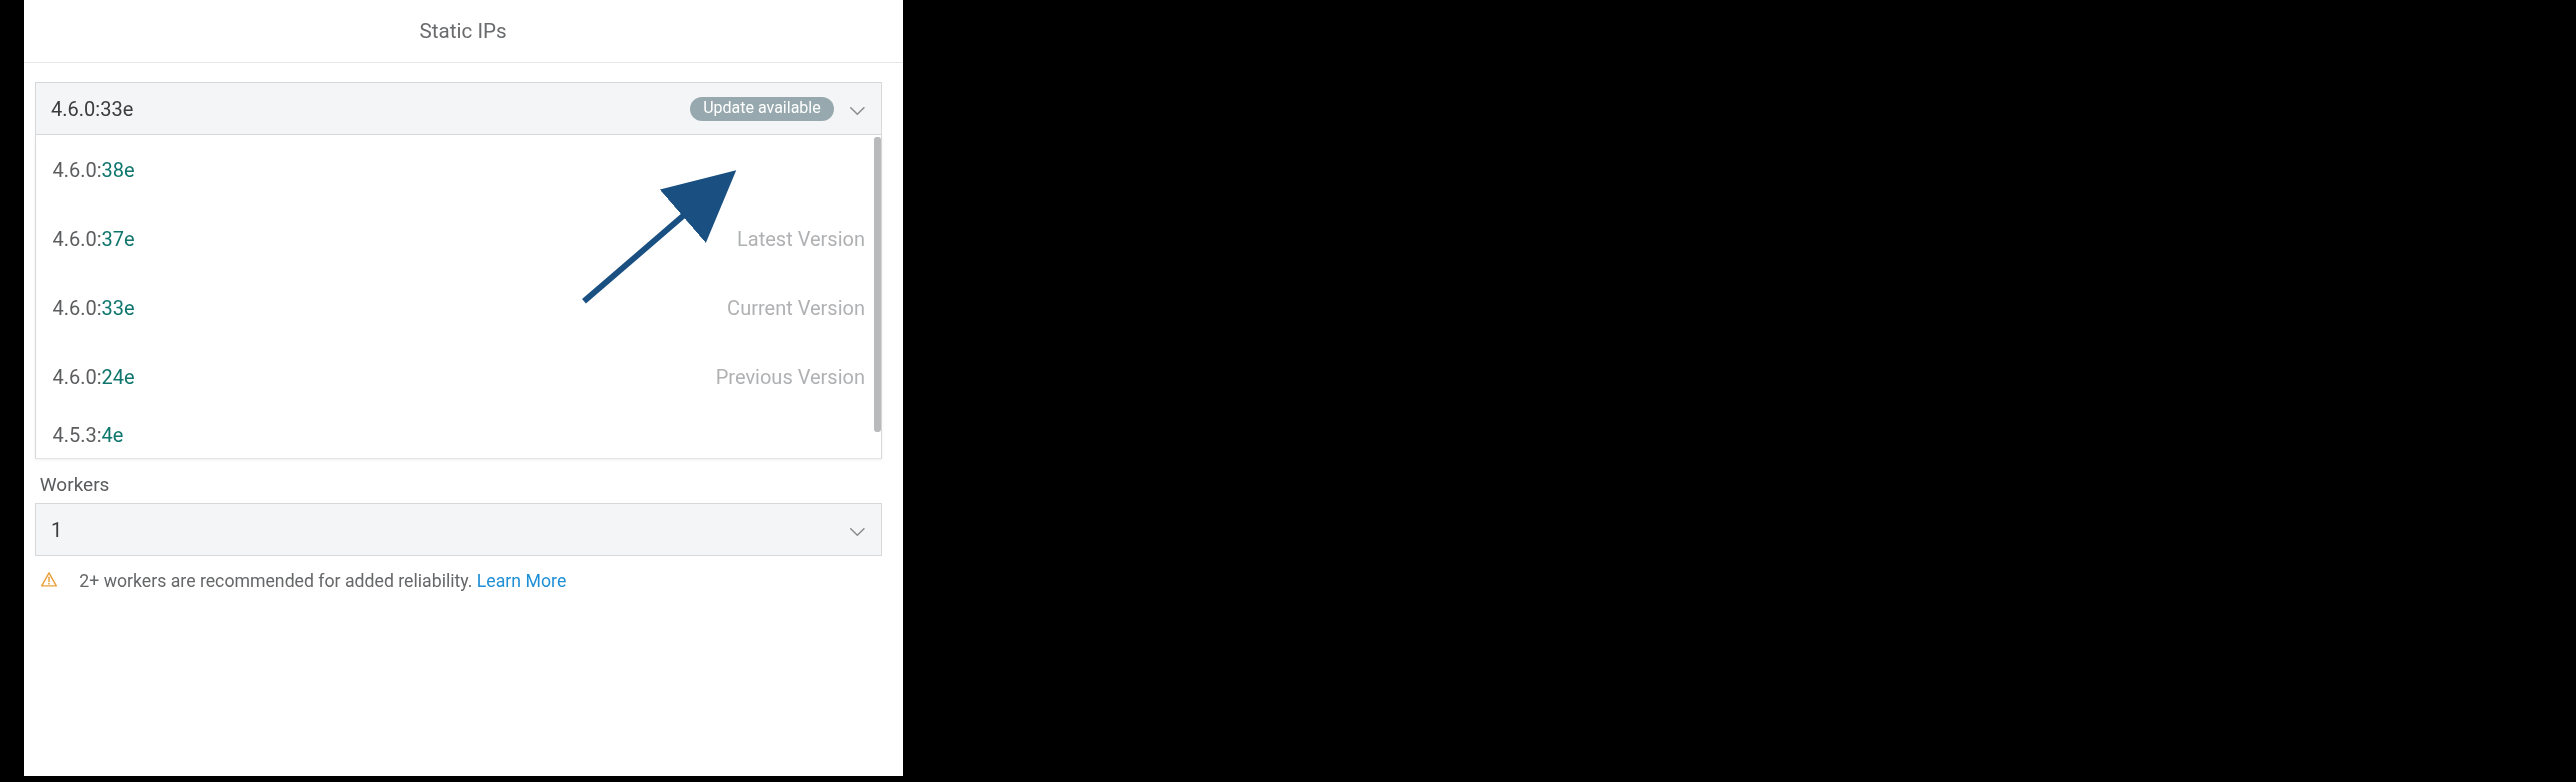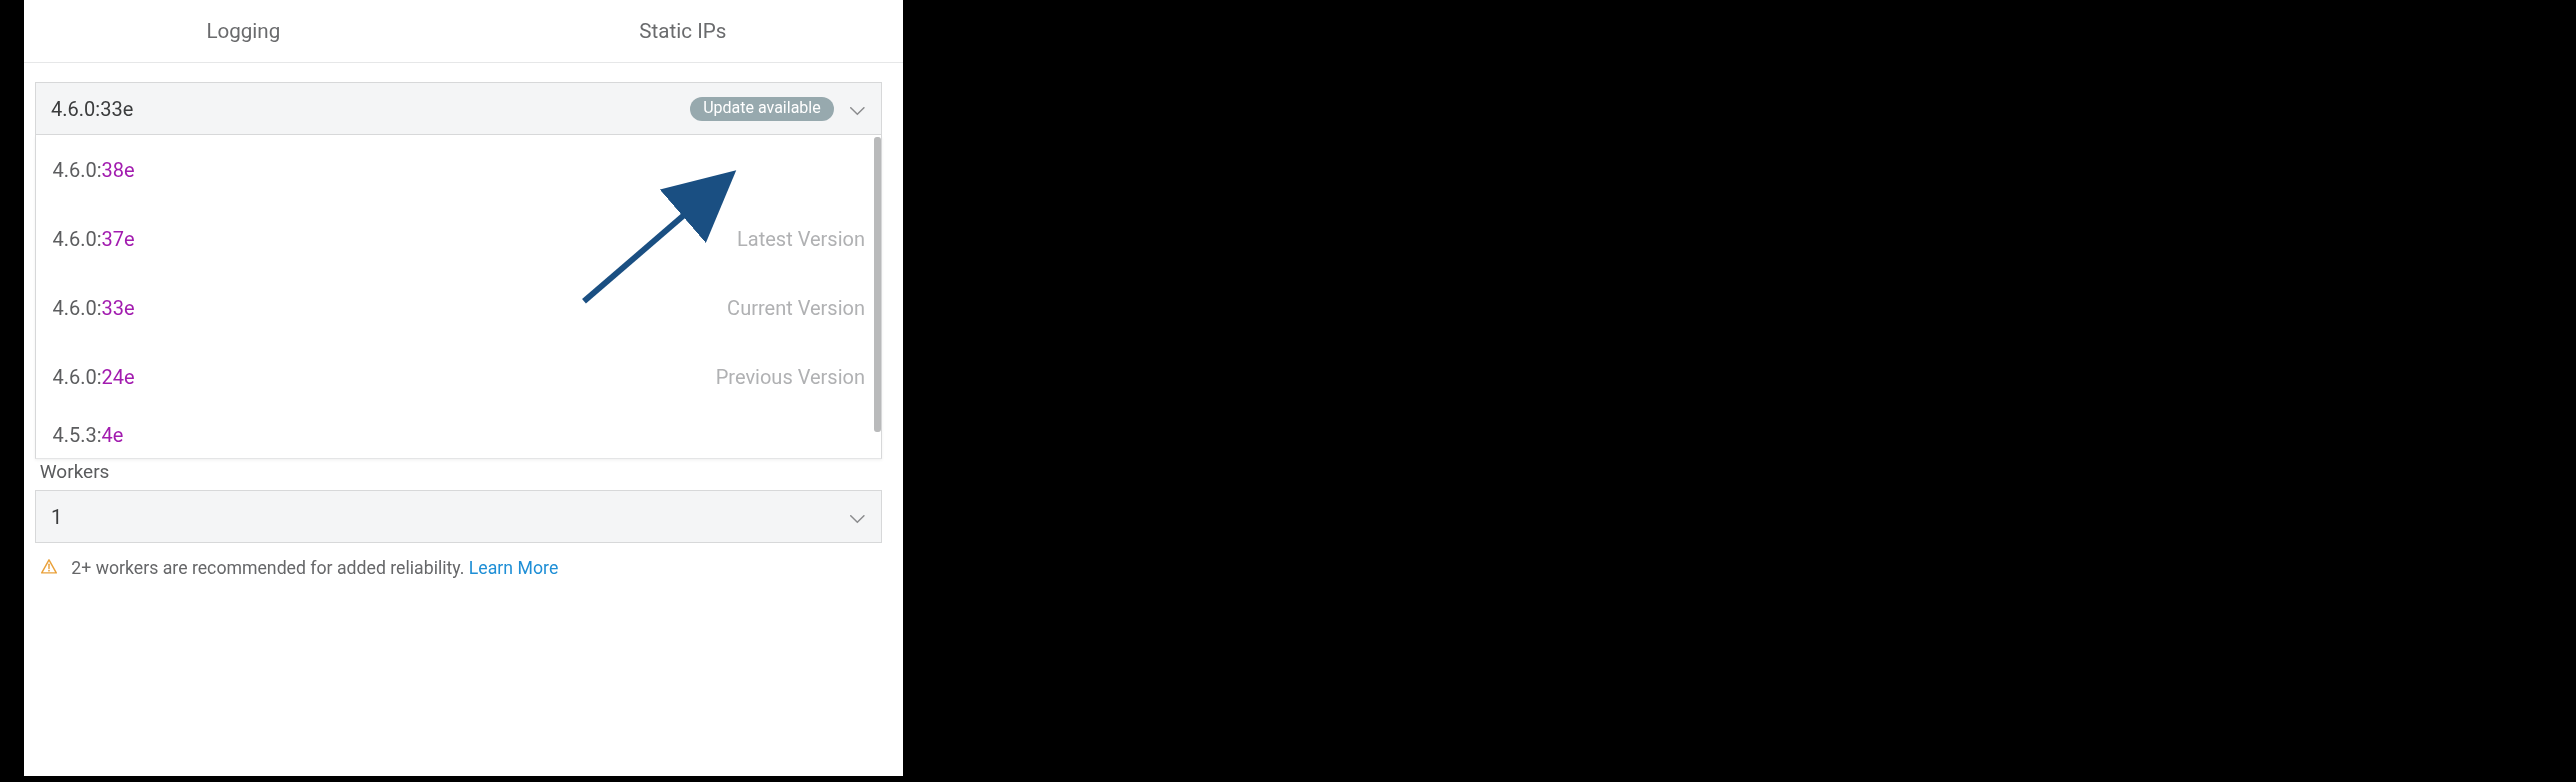--- a/index.html
+++ b/index.html
@@ -84,68 +84,65 @@
     display: flex;
     align-items: center;
     justify-content: space-between;
     height: 69px;
     padding: 0 16px;
     font-size: 20px;
     cursor: pointer;
     border-top: 0.7px solid transparent;
   }
   .ver-prefix { color: #5c5d5f; }
-  .ver-suffix { color: #a21caf; }
+  .ver-suffix { color: #0f766e; }
   .opt-note { color: #b0b1b3; font-size: 20px; text-align: right; }
   .scrollbar {
     position: absolute;
     right: 0; top: 0; bottom: 0; width: 7.4px;
   }
   .scrollbar-thumb {
     position: absolute;
     right: 0; top: 1.5px; width: 7.4px; height: 295px;
     background: #b9babb;
     border-radius: 2.9px;
   }
   .workers-section {
     padding: 0 20.6px 0 11.8px;
-    margin-top: 1px;
+    margin-top: 14px;
   }
   .workers-label {
     font-size: 19px;
     color: #5a5b5d;
     margin-bottom: 7.4px;
     padding-left: 4.4px;
   }
   .hint {
     padding: 14.7px 5.9px 0 5.9px;
     font-size: 17.7px;
     color: #666769;
     display: flex;
     align-items: center;
-    gap: 14px;
+    gap: 22px;
   }
   .hint a { color: #1f8fd6; text-decoration: none; }
   .warn-icon { color: #e9a13b; font-size: 16px; flex-shrink:0; }
   .arrow-annot {
     position: absolute;
     left: 545px;
     top: 169px;
     pointer-events: none;
   }
 </style>
 </head>
 <body>
 
 <div class="panel">
 
   <div class="tabs">
-    <div class="tab">
-      <span>Logging</span>
-    </div>
     <div class="tab">
       <span>Static IPs</span>
     </div>
   </div>
 
   <div class="section">
 
     <div class="select-box">
       <span>4.6.0:33e</span>
       <span class="badge">Update available</span>

